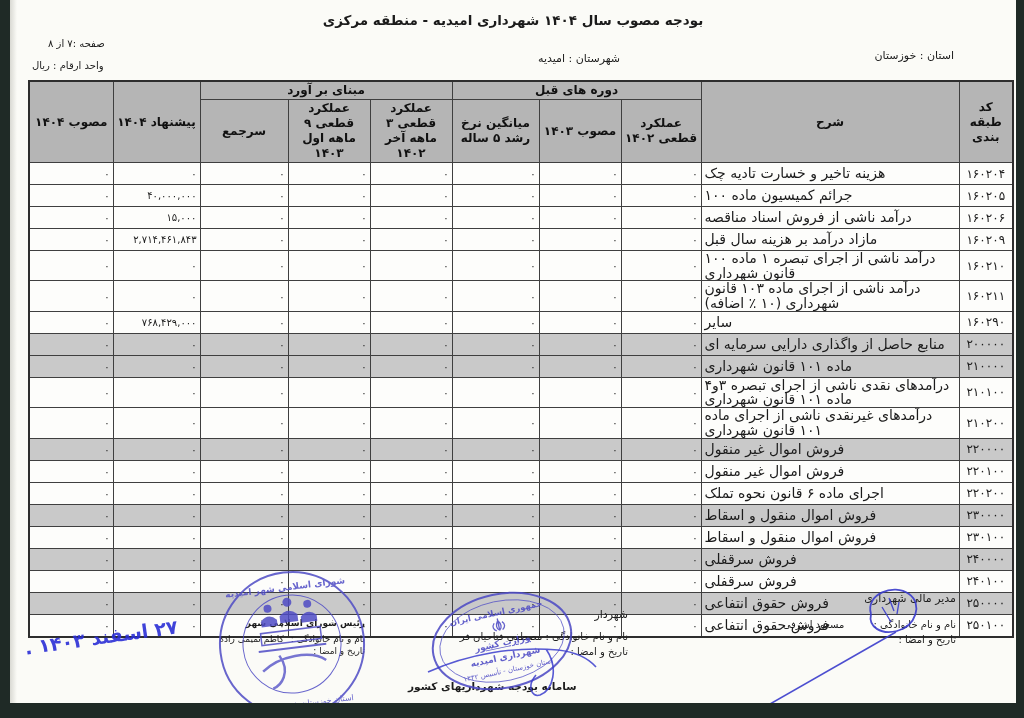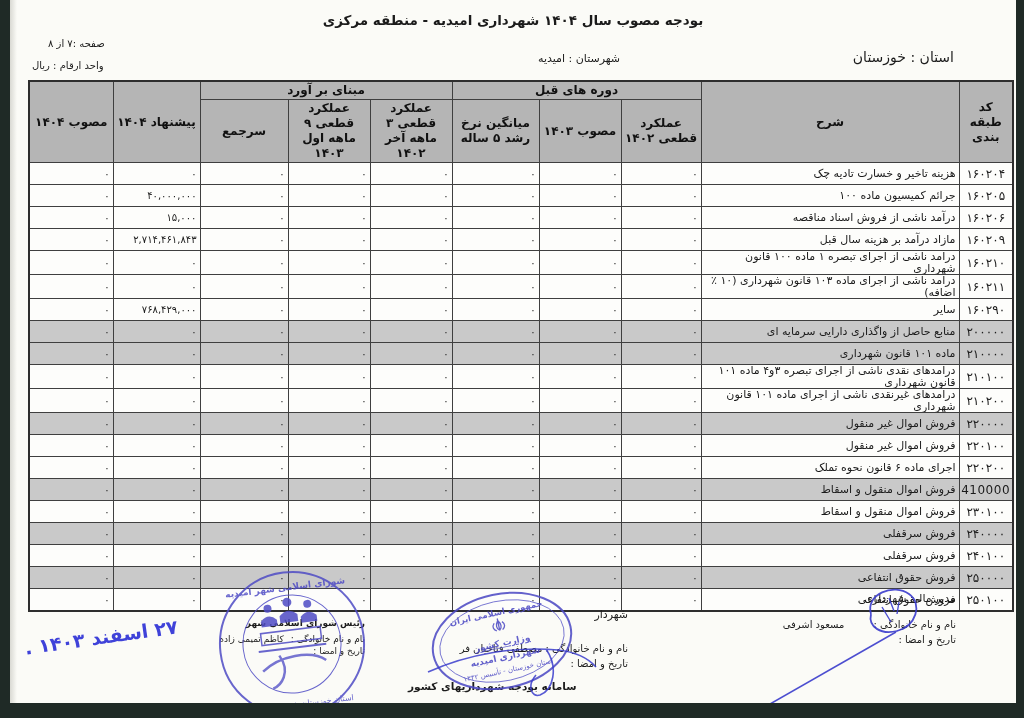--- a/index.html
+++ b/index.html
@@ -17,42 +17,42 @@
   .doc-title{
     position:absolute;top:12px;left:0;width:100%;text-align:center;
     font-size:13.5px;font-weight:bold;direction:rtl;
   }
   .doc-subtitle{
     position:absolute;top:36px;left:0;width:100%;text-align:center;
     font-size:11px;direction:rtl;color:#222;
   }
   .page-num{position:absolute;top:38px;left:38px;font-size:10px;direction:rtl;}
   .unit-label{position:absolute;top:60px;left:22px;font-size:10px;direction:rtl;}
-  .province{position:absolute;top:49px;right:62px;font-size:14px;direction:rtl;}
+  .province{position:absolute;top:49px;right:62px;font-size:11px;direction:rtl;}
   .county{position:absolute;top:52px;left:528px;font-size:11px;direction:rtl;text-align:right;}
 
   table.budget{
     position:absolute;left:18px;top:80px;width:984px;
     border-collapse:collapse;table-layout:fixed;direction:rtl;
     font-size:10px;
   }
   table.budget th,table.budget td{
     border:1px solid #3f3f3f;overflow:hidden;
   }
   table.budget{border:2px solid #2e2e2e;}
   table.budget thead th{
     background:#b5b5b5;font-weight:bold;text-align:center;
     font-size:12px;line-height:1.25;padding:1px 2px;color:#111;
   }
   tr.grp th{height:13px;font-size:9.5px;}
   tr.hdr th{height:27px;}
   table.budget tbody td{height:21px;padding:0 3px;background:#fdfdfb;}
   table.budget tbody tr.hl td{background:#c9c9c9;}
   td.code{text-align:center;font-size:12px;letter-spacing:.5px;}
-  td.desc{text-align:right;font-size:11px;line-height:1.05;}
+  td.desc{text-align:left;font-size:14px;line-height:1.05;}
   td.val{text-align:right;padding-left:7px !important;font-size:10px;}
 
   .sig-block{position:absolute;direction:rtl;text-align:right;font-size:10px;color:#1d1d1d;}
   .sig-title{font-size:11px;margin-bottom:14px;}
   .sig-line{margin-bottom:4px;}
   .sig-name{display:inline-block;margin-right:26px;}
   .system-label{
     position:absolute;left:398px;top:680px;width:210px;text-align:left;
     font-size:10.5px;font-weight:bold;direction:rtl;
   }
@@ -269,21 +269,21 @@
           <td class="val">۰</td>
           <td class="val">۰</td>
           <td class="val">۰</td>
           <td class="val">۰</td>
           <td class="val">۰</td>
           <td class="val">۰</td>
           <td class="val">۰</td>
           <td class="val">۰</td>
         </tr>
         <tr class="hl">
-          <td class="code">410000</td>
+          <td class="code">۲۳۰۰۰۰</td>
           <td class="desc">فروش اموال منقول و اسقاط</td>
           <td class="val">۰</td>
           <td class="val">۰</td>
           <td class="val">۰</td>
           <td class="val">۰</td>
           <td class="val">۰</td>
           <td class="val">۰</td>
           <td class="val">۰</td>
           <td class="val">۰</td>
         </tr>
@@ -353,21 +353,21 @@
   <div class="sig-block" style="right:60px;top:592px;width:190px;">
     <div class="sig-title">مدیر مالی شهرداری</div>
     <div class="sig-line">
       <span>نام و نام خانوادگی :</span>
       <span class="sig-name">مسعود اشرفی</span>
     </div>
     <div class="sig-line">تاریخ و امضا :</div>
   </div>
 
   <div class="sig-block" style="right:388px;top:608px;width:190px;">
-    <div class="sig-title" style="margin-bottom:22px;">شهردار</div>
+    <div class="sig-title" style="margin-bottom:10px;">شهردار</div>
     <div class="sig-line">
       <span>نام و نام خانوادگی :</span>
       <span class="sig-name" style="margin-right:0;">مصطفی فتاحیان فر</span>
     </div>
     <div class="sig-line">تاریخ و امضا :</div>
   </div>
 
   <div class="sig-block" style="left:185px;top:618px;width:170px;font-size:9px;">
     <div style="margin-bottom:6px;font-weight:bold;">رئیس شورای اسلامی شهر</div>
     <div class="sig-line" style="margin-bottom:2px;">

